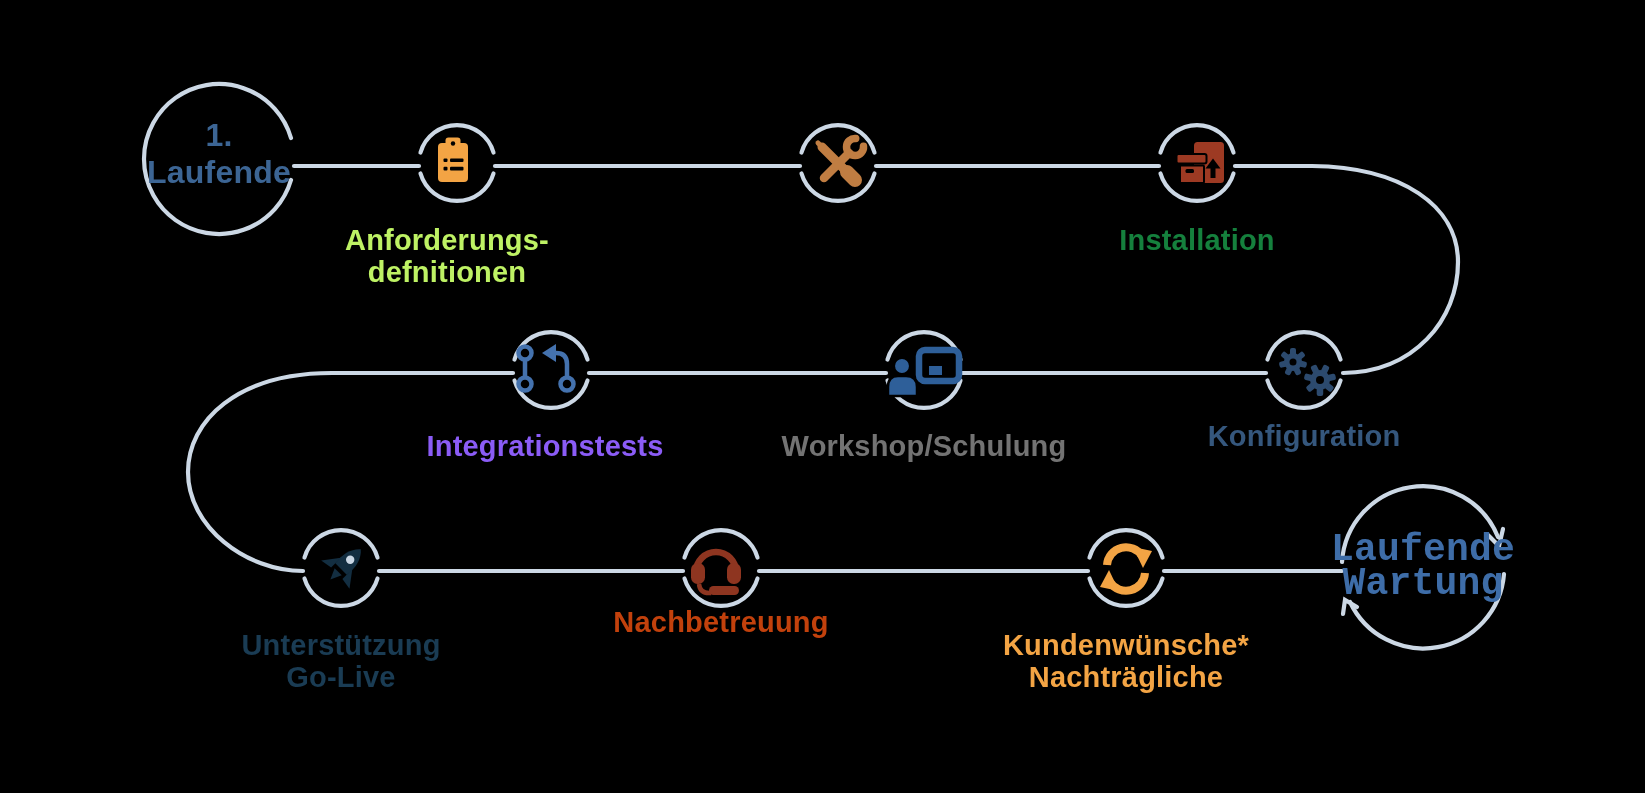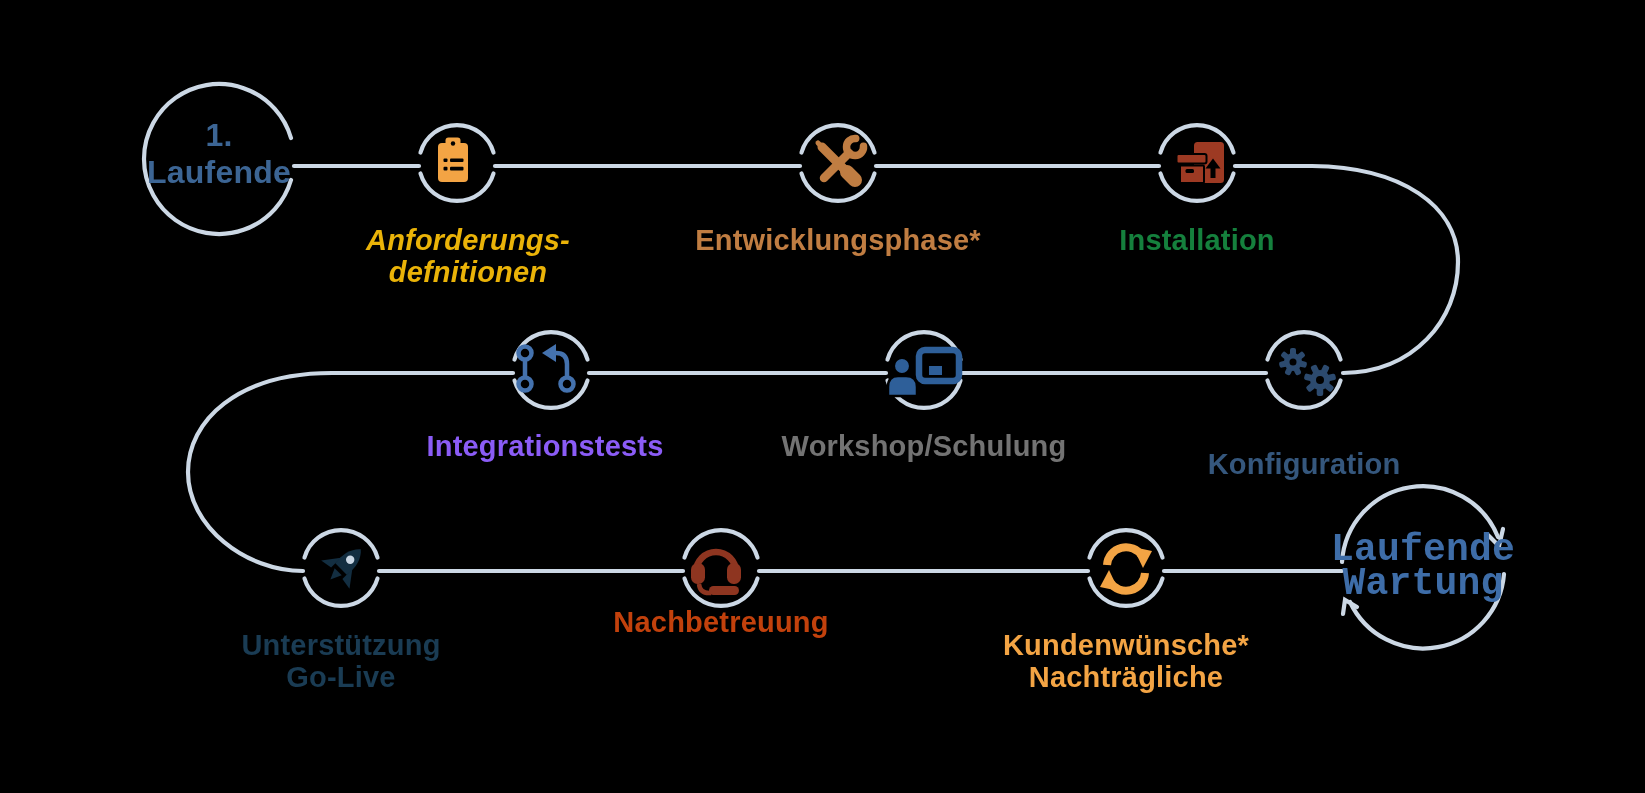--- a/index.html
+++ b/index.html
@@ -175,34 +175,31 @@
       <path d="M 1145 573 A 19 19 0 0 1 1110 582" fill="none" stroke-width="8"></path>
       <polygon points="1119,591 1100,587 1109,570" stroke="none"></polygon>
     </g>
   </svg>
 
   <div class="lbl lbl-big" style="left: 119px; top: 117px; width: 200px; color: rgb(60, 101, 148);">
     <span class="ln">1.</span>
     <span class="ln">Laufende</span>
   </div>
 
-  <div class="lbl" style="left: 318px; top: 224px; width: 300px; color: #eab308; font-style: italic;">
+  <div class="lbl" style="left: 297px; top: 224px; width: 300px; color: #bef264;">
     <span class="ln">Anforderungs-</span>
     <span class="ln">defnitionen</span>
   </div>
 
-  <div class="lbl" style="left: 663px; top: 224px; width: 350px; color: rgb(192, 125, 66);">
-    <span class="ln">Entwicklungsphase*</span>
-  </div>
 
   <div class="lbl" style="left: 1047px; top: 224px; width: 300px; color: #15803d;">
     <span class="ln">Installation</span>
   </div>
 
-  <div class="lbl" style="left: 1154px; top: 448px; width: 300px; color: rgb(53, 87, 125);">
+  <div class="lbl" style="left: 1154px; top: 420px; width: 300px; color: rgb(53, 87, 125);">
     <span class="ln">Konfiguration</span>
   </div>
 
   <div class="lbl" style="left: 749px; top: 430px; width: 350px; color: #737373;">
     <span class="ln">Workshop/Schulung</span>
   </div>
 
   <div class="lbl" style="left: 395px; top: 430px; width: 300px; color: #8b5cf6; text-align: center;">
     <span class="ln">Integrationstests</span>
   </div>

